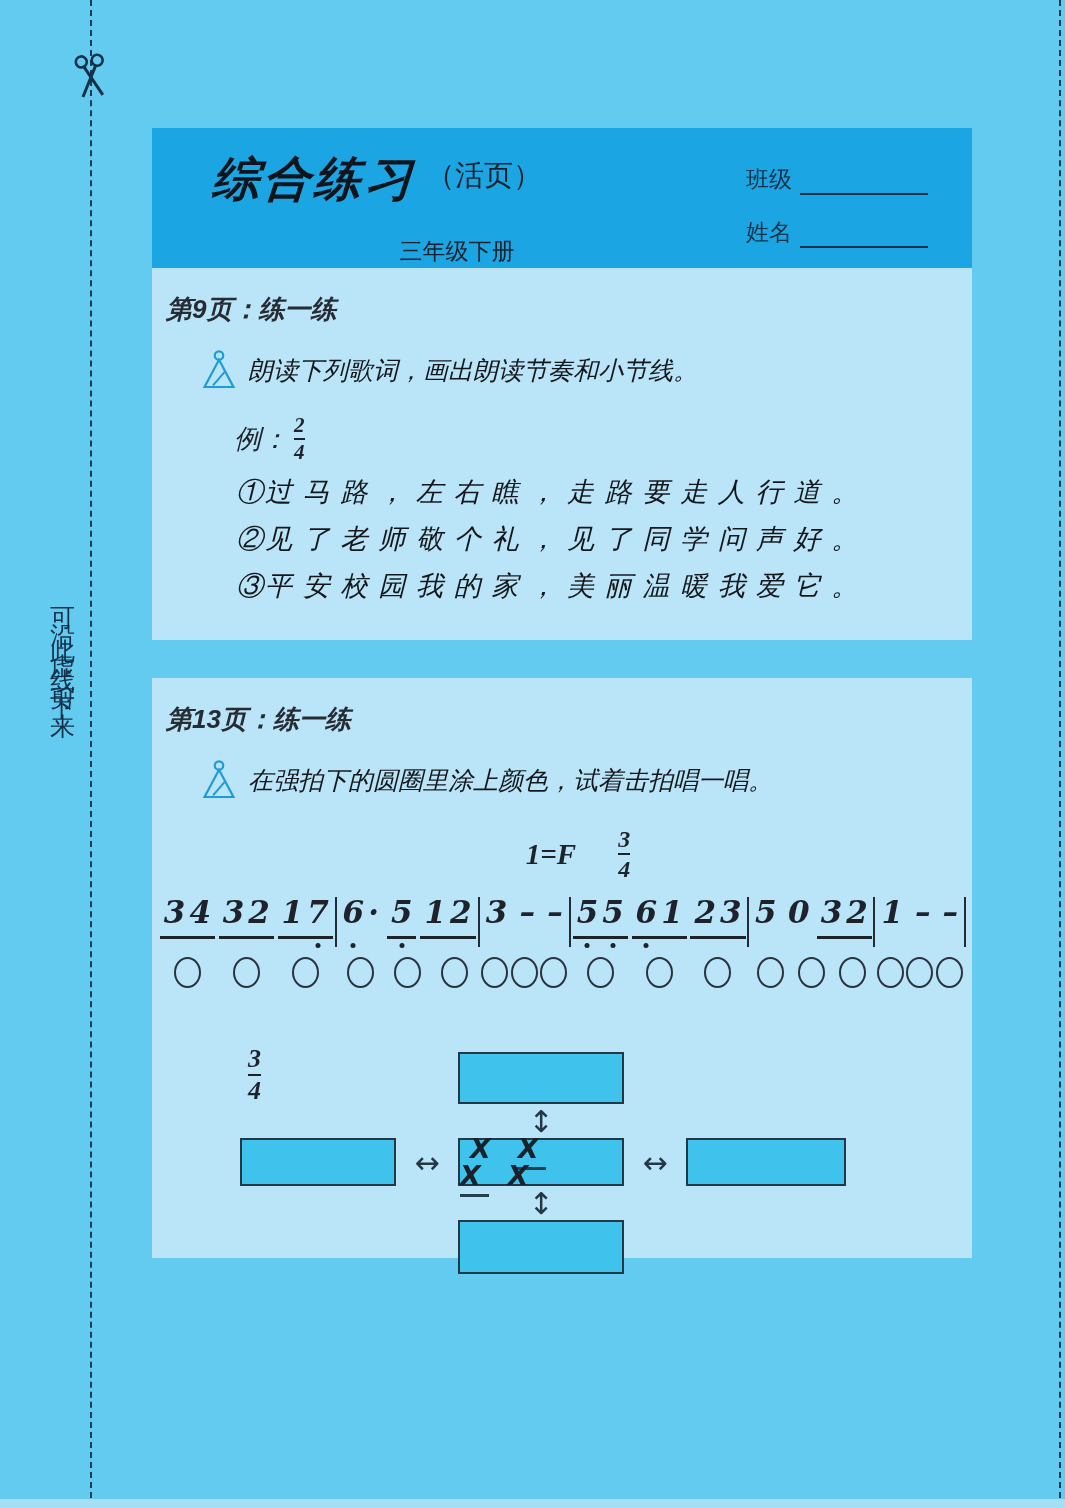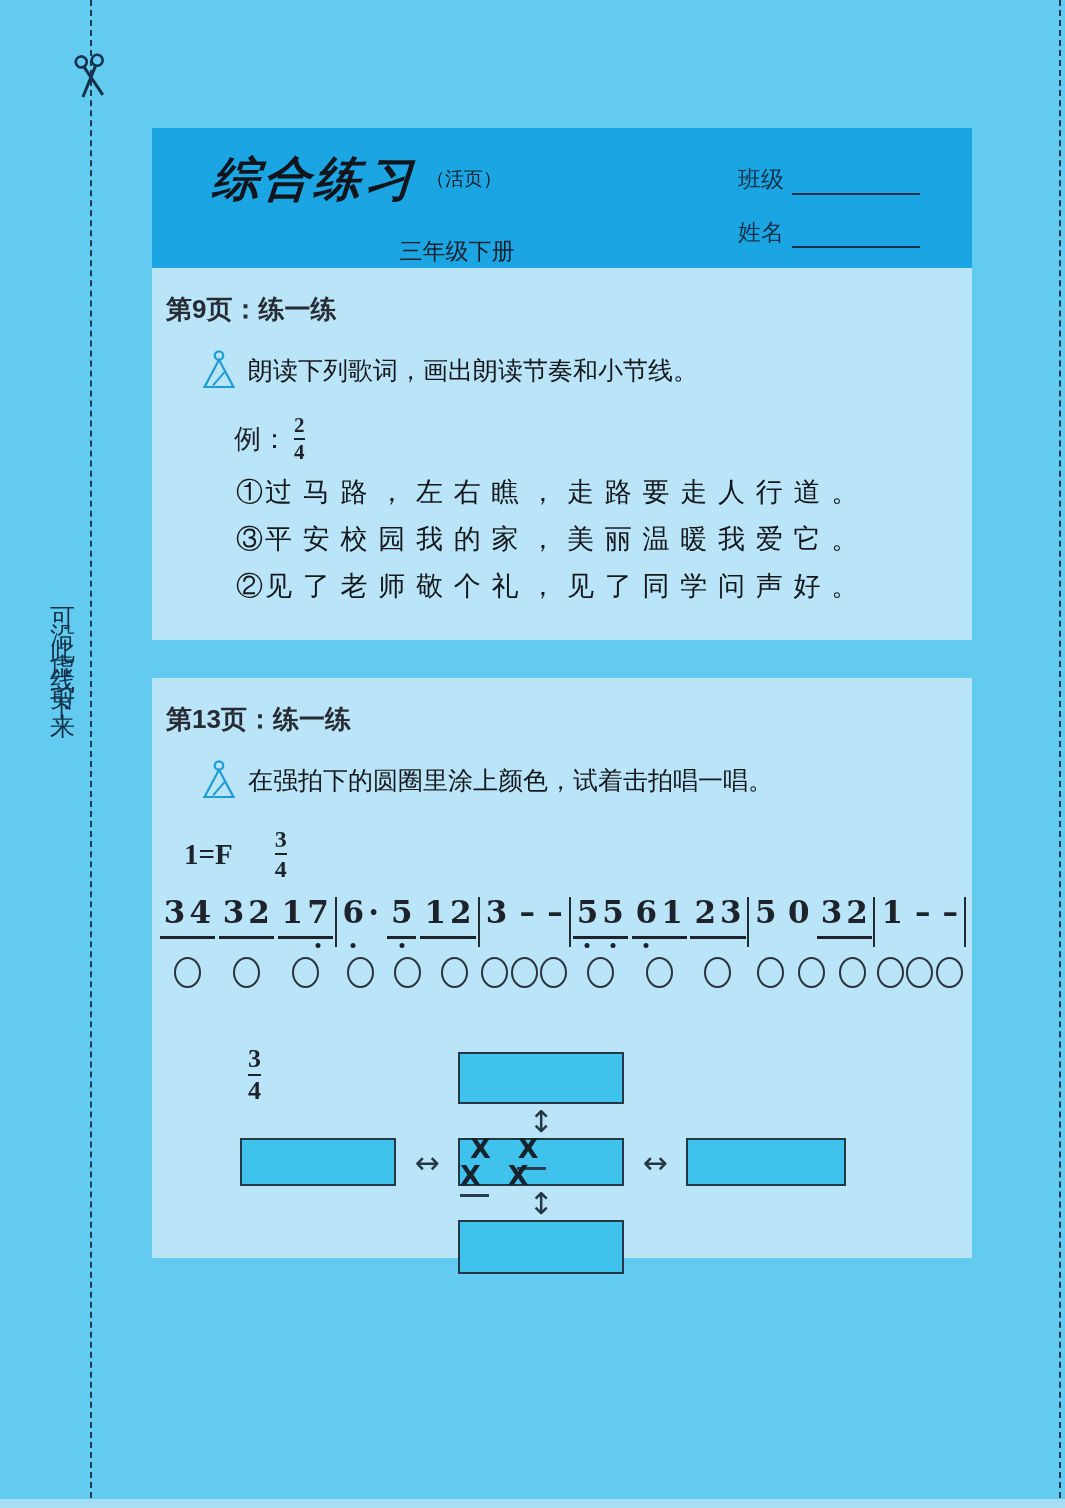--- a/index.html
+++ b/index.html
@@ -13,29 +13,29 @@
   .scissors{position:absolute;left:70px;top:52px;transform:rotate(-6deg);}
   .cut-text{position:absolute;left:46px;top:588px;writing-mode:vertical-rl;
             font-size:25px;letter-spacing:15px;color:#13314A;}
   .bottom-strip{position:absolute;left:0;right:0;bottom:0;height:9px;background:#A6DEF5;}
 
   
   .band{position:absolute;left:152px;top:128px;width:820px;height:140px;background:#1BA6E3;}
   .title-wrap{position:absolute;left:60px;top:20px;white-space:nowrap;}
   .title{font-size:47px;font-weight:bold;font-style:italic;letter-spacing:4px;
          transform:skewX(-4deg);display:inline-block;color:#10141C;}
-  .title-suffix{font-size:19px;color:#16202C;margin-left:10px;vertical-align:10px;}
+  .title-suffix{font-size:29px;color:#16202C;margin-left:10px;vertical-align:10px;}
   .subtitle{position:absolute;left:170px;top:108px;width:270px;text-align:center;
             font-size:23px;color:#16202C;}
-  .fields{position:absolute;right:52px;top:36px;}
+  .fields{position:absolute;right:44px;top:36px;}
   .field{margin-bottom:22px;font-size:23px;color:#13314A;display:flex;align-items:flex-end;}
   .blank{display:inline-block;width:128px;border-bottom:2px solid #13314A;height:22px;margin-left:8px;}
 
   
-  .panel{position:absolute;left:152px;width:820px;background:#BAE4F7;}
+  .panel{position:absolute;left:152px;width:820px;background:#BAE4F7;font-style:italic;}
   .panel1{top:268px;height:372px;}
   .panel2{top:678px;height:580px;}
   .panel h2{margin:0;padding:24px 0 0 14px;font-family:"Liberation Sans","DejaVu Sans",sans-serif;
             font-weight:600;font-size:26px;color:#272B33;}
   .instr{margin:22px 0 0 50px;display:flex;align-items:center;gap:12px;
          font-size:25px;color:#14171C;}
   .tri{flex:0 0 auto;display:inline-flex;}
 
   
   .frac{display:inline-flex;flex-direction:column;align-items:center;line-height:1;
@@ -54,21 +54,21 @@
         border-bottom:2px solid transparent;}
   .ptok.u{border-bottom-color:#1E232B;}
   .ex-bar{width:2px;height:52px;background:#232B35;margin:0 12px 0 6px;}
   .ex-dbar{width:4px;height:42px;border-left:2px solid #232B35;border-right:2px solid #232B35;margin-left:8px;}
 
   .lyrics{margin:8px 0 0 84px;}
   .lyric-line{font-size:27px;color:#14171C;margin-top:11px;letter-spacing:2px;white-space:nowrap;}
 
   
   .keyrow{margin:26px 0 0 32px;display:flex;align-items:center;
-          font-size:29px;font-weight:bold;color:#1E232B;}
+          font-size:29px;font-weight:bold;color:#1E232B;justify-content:center;}
   .notation{margin:14px 6px 0 6px;display:flex;align-items:flex-start;text-align:right;}
   .measure{display:flex;flex-direction:column;min-width:0;}
   .nrow{display:flex;justify-content:space-around;align-items:flex-start;height:52px;}
   .crow{display:flex;justify-content:space-around;margin-top:10px;}
   .beat{font-family:"DejaVu Serif","Liberation Serif",serif;font-weight:bold;font-size:31px;
         line-height:1.15;padding:0 2px 5px;border-bottom:3px solid transparent;white-space:nowrap;}
   .beat.u{border-bottom-color:#1E232B;}
   .nt{position:relative;display:inline-block;padding:0 2px;}
   .nt .ld{position:absolute;bottom:-17px;left:50%;transform:translateX(-50%);
           width:5px;height:5px;border-radius:50%;background:#1E232B;}
@@ -146,22 +146,22 @@
   </div>
   <div class="example">
     <span class="ex-label">例：</span>
     <span class="frac f24">
       <span class="fn">2</span>
       <span class="fd">4</span>
     </span>
   </div>
   <div class="lyrics">
       <div class="lyric-line">①过 马 路 ， 左 右 瞧 ， 走 路 要 走 人 行 道 。</div>
+      <div class="lyric-line">②见 了 老 师 敬 个 礼 ， 见 了 同 学 问 声 好 。</div>
       <div class="lyric-line">③平 安 校 园 我 的 家 ， 美 丽 温 暖 我 爱 它 。</div>
-      <div class="lyric-line">②见 了 老 师 敬 个 礼 ， 见 了 同 学 问 声 好 。</div>
     </div>
 </section>
 
 <section class="panel panel2">
   <h2>第13页：练一练</h2>
   <div class="instr">
     <span class="tri">
       <svg width="34" height="42" viewBox="0 0 40 48">
         <circle cx="20" cy="7" r="5" fill="none" stroke="#1F9CD6" stroke-width="2.6"></circle>
         <path d="M20 12 L37 44 L3 44 Z" fill="none" stroke="#1F9CD6" stroke-width="2.6"></path>

